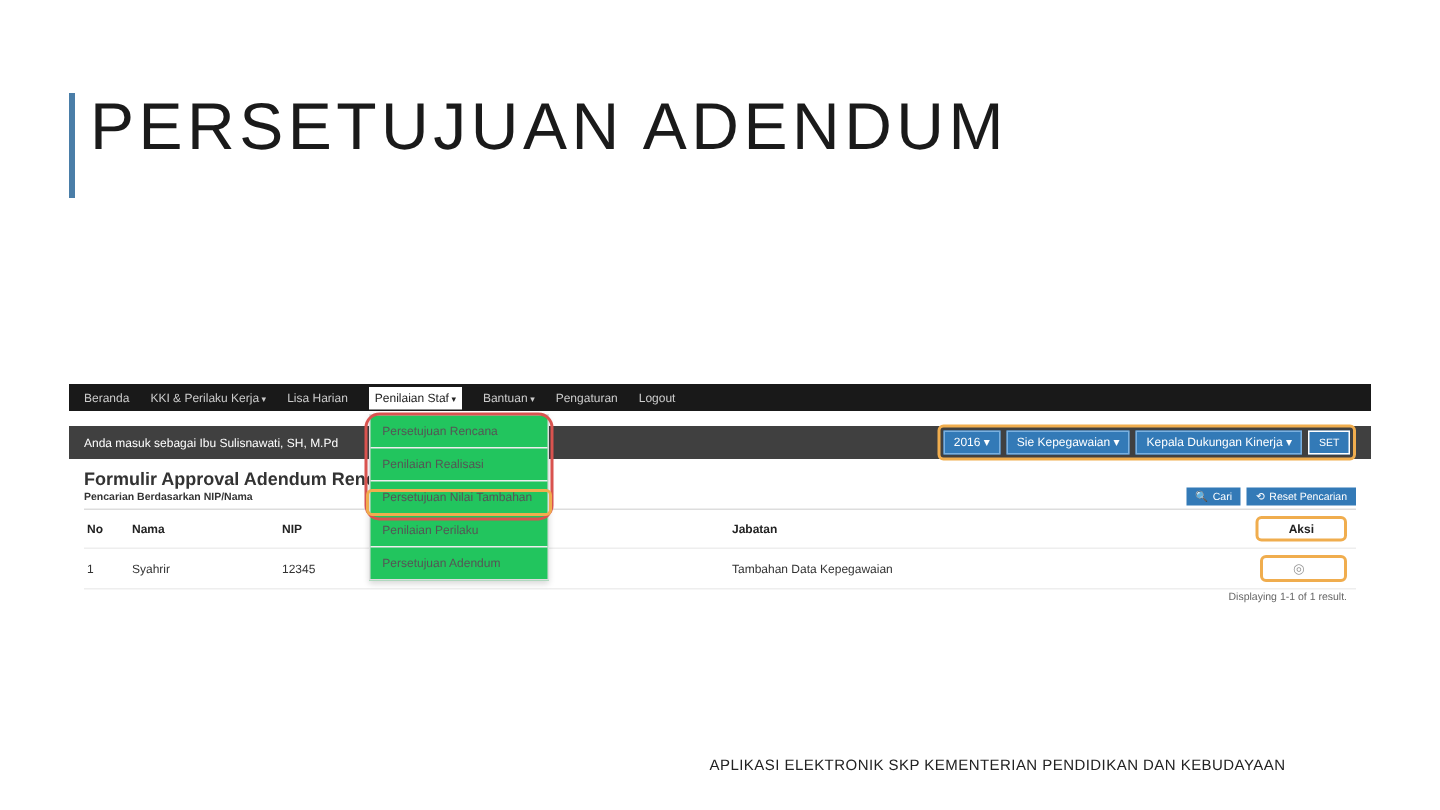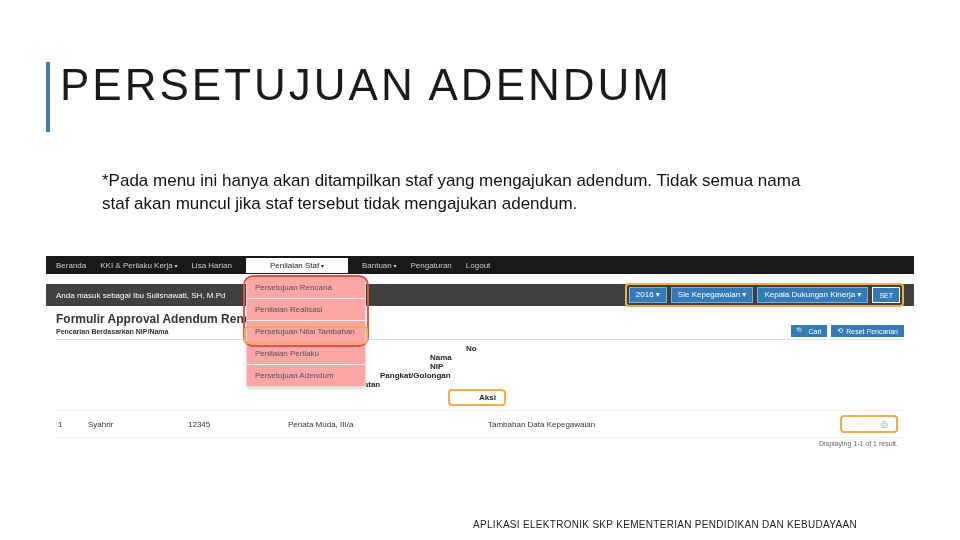--- a/index.html
+++ b/index.html
@@ -6,65 +6,64 @@
   html, body { width: 960px; height: 540px; background: #fff; font-family: Arial, Helvetica, sans-serif; overflow: hidden; }
   .slide { position: relative; width: 867px; height: 540px; }
   .accent-bar { position: absolute; left: 46px; top: 62px; width: 4px; height: 70px; background: #4a7ea8; }
   .title { position: absolute; left: 60px; top: 60px; font-size: 44px; letter-spacing: 3px; color: #1a1a1a; font-weight: 400; }
   .note { position: absolute; left: 102px; top: 170px; right: 60px; font-size: 17px; line-height: 1.35; color: #111; }
   .app { position: absolute; left: 46px; top: 256px; width: 868px; }
   .navbar { background: #191919; color: #ccc; font-size: 8px; display: flex; align-items: center; padding: 0 10px; height: 18px; gap: 14px; position: relative; }
   .navbar span { display: inline-block; }
   .navbar .caret::after { content: " ▾"; font-size: 6px; }
   .dropdown-parent { position: relative; }
-  .dropdown { position: absolute; top: 18px; left: 0; background: #fca5a5; border: 1px solid #ddd; width: 120px; font-size: 8px; z-index: 10; box-shadow: 0 2px 4px rgba(0,0,0,0.15); }
+  .dropdown { position: absolute; top: 18px; left: 0; background: #22c55e; border: 1px solid #ddd; width: 120px; font-size: 8px; z-index: 10; box-shadow: 0 2px 4px rgba(0,0,0,0.15); }
   .dropdown div { padding: 6px 8px; border-bottom: 1px solid #eee; color: #555; }
   .dropdown div:last-child { border-bottom: none; }
   .dd-callout-1 { position: absolute; top: 17px; left: -3px; width: 126px; height: 72px; border: 2px solid #d9534f; border-radius: 10px; pointer-events: none; z-index: 11; }
   .dd-callout-2 { position: absolute; top: 68px; left: -2px; width: 124px; height: 18px; border: 2px solid #f0ad4e; border-radius: 4px; pointer-events: none; z-index: 12; }
   .bluebar { margin-top: 10px; background: #404040; color: #fff; font-size: 8px; height: 22px; display: flex; align-items: center; justify-content: space-between; padding: 0 10px; }
   .bluebar .right { display: flex; gap: 4px; align-items: center; }
   .bluebar .sel { background: #337ab7; border: 1px solid #7ab0df; color: #fff; font-size: 8px; padding: 2px 6px; height: 16px; }
   .bluebar .setbtn { background: #337ab7; border: 1px solid #fff; color: #fff; font-size: 7px; padding: 2px 6px; height: 16px; display: inline-flex; align-items: center; }
   .bluebar .right-callout { border: 2px solid #f0ad4e; border-radius: 4px; padding: 2px; display: flex; gap: 4px; align-items: flex-start; }
   .form-area { color: #333; padding: 6px 10px 0 10px; }
   .form-area .formtitle { font-size: 12px; font-weight: 700; margin-bottom: 2px; }
   .form-area .searchlbl { font-size: 7px; font-weight: 700; margin-bottom: 4px; }
   .form-area .actions { float: right; margin-top: -14px; display: flex; gap: 4px; }
   .btn-sm { font-size: 7px; color: #fff; padding: 2px 6px; border: none; display: inline-flex; align-items: center; gap: 3px; }
   .btn-blue { background: #337ab7; }
   .table { width: 100%; border-top: 1px solid #ddd; font-size: 8px; margin-top: 4px; }
   .trow { display: flex; align-items: center; border-bottom: 1px solid #eee; padding: 4px 0; }
-  .th { font-weight: 700; color: #222; flex-direction: column; }
+  .th { font-weight: 700; color: #222; }
   .c-no { width: 32px; padding-left: 2px; }
   .c-nama { width: 100px; }
   .c-nip { width: 100px; }
   .c-pangkat { width: 200px; }
   .c-jabatan { width: 260px; }
   .c-aksi { flex: 1; text-align: right; padding-right: 6px; }
-  .aksi-callout { display: inline-block; border: 2px solid #f0ad4e; border-radius: 4px; padding: 2px 8px; min-width: 58px; text-align: right; }
+  .aksi-callout { display: inline-block; border: 2px solid #f0ad4e; border-radius: 4px; padding: 2px 20px; min-width: 58px; text-align: left; }
   .aksi-cell .aksi-callout { color: #999; font-size: 9px; }
   .pager { font-size: 7px; color: #666; text-align: right; padding: 2px 6px 4px 0; }
-  .footer { position: absolute; right: 10px; bottom: 10px; font-size: 10px; letter-spacing: 0.3px; color: #222; }
+  .footer { position: absolute; right: 10px; bottom: 24px; font-size: 10px; letter-spacing: 0.3px; color: #222; }
 </style>
 </head>
 <body>
 
 <div class="slide">
   <div class="accent-bar"></div>
   <h1 class="title">PERSETUJUAN ADENDUM</h1>
-  <p class="note">*Pada menu ini hanya akan ditampilkan staf yang mengajukan adendum. Tidak semua nama staf akan muncul jika staf tersebut tidak mengajukan adendum.</p>
 
   <div class="app">
     <div class="navbar">
       <span>Beranda</span>
       <span class="caret">KKI &amp; Perilaku Kerja</span>
       <span>Lisa Harian</span>
       <span class="dropdown-parent">
-        <span class="caret" style="background:#fff;color:#222;padding:3px 24px;">Penilaian Staf</span>
+        <span class="caret" style="background:#fff;color:#222;padding:3px 4px;">Penilaian Staf</span>
         <div class="dropdown">
           <div>Persetujuan Rencana</div>
           <div>Penilaian Realisasi</div>
           <div>Persetujuan Nilai Tambahan</div>
           <div>Penilaian Perilaku</div>
           <div>Persetujuan Adendum</div>
         </div>
         <div class="dd-callout-1"></div>
         <div class="dd-callout-2"></div>
       </span>

